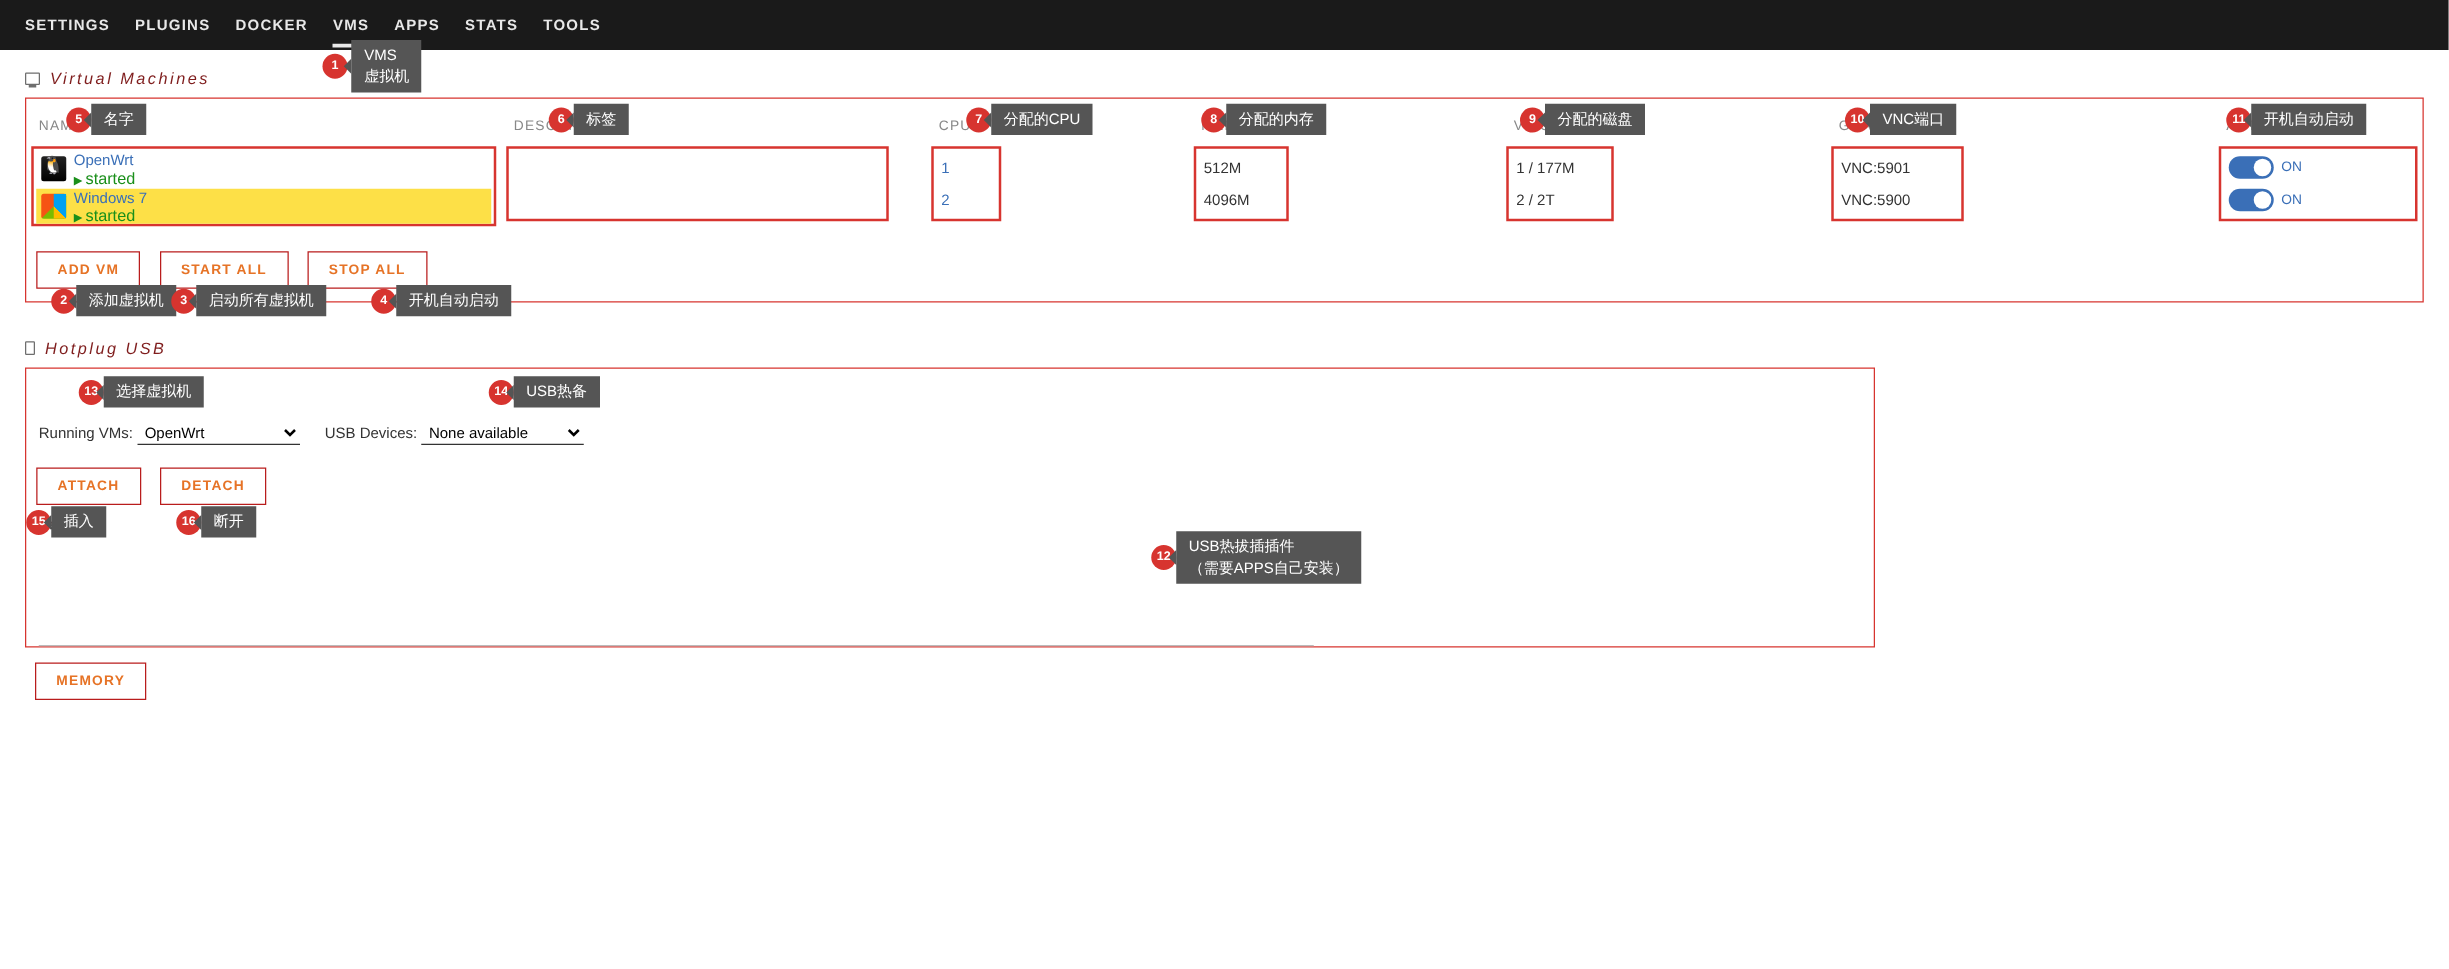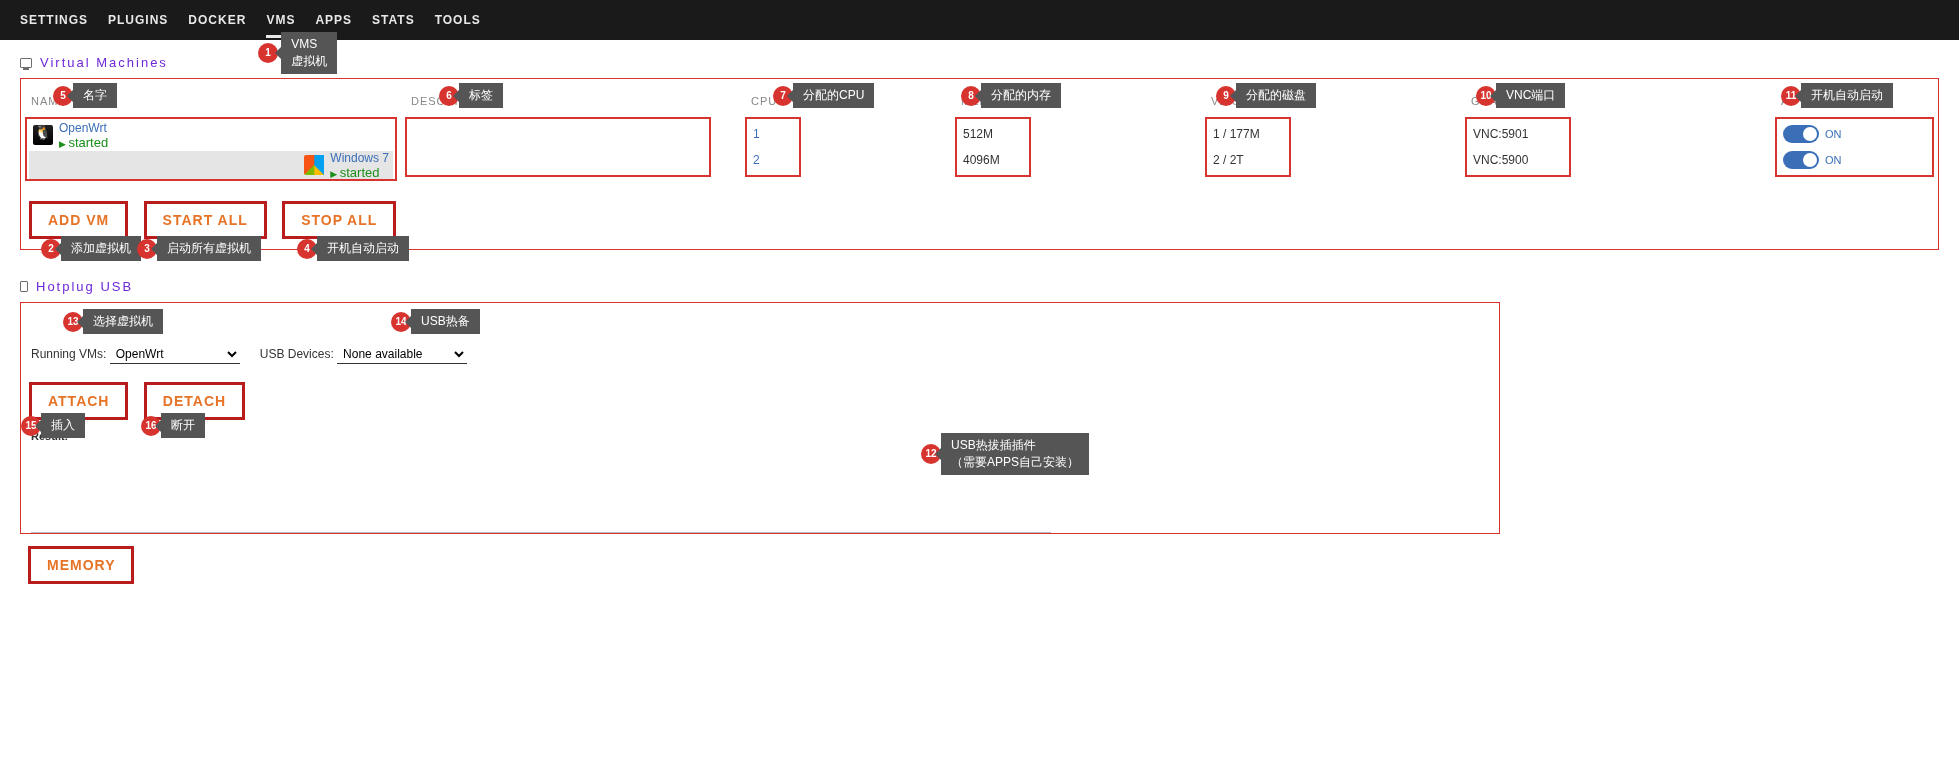--- a/index.html
+++ b/index.html
@@ -6,37 +6,37 @@
 body { background:#fff; font-size:12px; color:#333; }
 .topnav { background:#1a1a1a; padding:0 20px; display:flex; gap:20px; height:40px; align-items:center; }
 .topnav a { color:#e8e8e8; text-decoration:none; font-weight:bold; letter-spacing:1px; font-size:12px; }
 .topnav a.active { border-bottom:3px solid #e8e8e8; padding-bottom:8px; margin-bottom:-10px; }
 .callout { position:absolute; z-index:50; }
 .callout-badge { display:inline-flex; align-items:center; justify-content:center; width:20px; height:20px; background:#d7342f; color:#fff; border-radius:50%; font-size:10px; font-weight:bold; vertical-align:middle;}
 .callout-label { display:inline-block; background:#555; color:#fff; padding:4px 10px; font-size:12px; vertical-align:middle; position:relative;}
 .callout-label::before { content:""; position:absolute; left:-6px; top:50%; transform:translateY(-50%); border:6px solid transparent; border-right-color:#555; border-left:none;}
 .callout-label.multiline { line-height:1.4; }
 .content { padding:0 20px; }
-.section-title { display:flex; align-items:center; gap:8px; color:#6d28d9; font-size:13px; letter-spacing:2px; padding:15px 0 8px 0; }
+.section-title { display:flex; align-items:center; gap:8px; color:#7f1d1d; font-size:13px; letter-spacing:2px; padding:15px 0 8px 0;font-style:italic; }
 .panel-red { border:1px solid #d7342f; padding:10px 0 0 0; position:relative; }
 .vm-table { width:100%; border-collapse:collapse; }
 .vm-table th { text-align:left; color:#888; letter-spacing:1px; font-weight:normal; font-size:11px; padding:6px 10px; }
 .vm-table td { padding:6px 10px; font-size:12px; }
 .vm-name { color:#3a6fb7; }
 .vm-status { color:#1a8f1a; font-size:13px;}
 .vm-status::before { content:"▶ "; color:#1a8f1a; font-size:9px;}
 .vm-icon { width:20px; height:20px; display:inline-block; vertical-align:middle; margin-right:4px; border-radius:2px;}
 .vm-icon.linux { background:linear-gradient(#222,#000); position:relative;}
 .vm-icon.linux::after{content:"🐧"; position:absolute; left:1px; top:-1px; font-size:14px;}
 .vm-icon.windows { background:linear-gradient(135deg,#f65314 0 49%,#7cbb00 51% 100%); position:relative;}
 .vm-icon.windows::after{content:""; position:absolute; inset:0; background:linear-gradient(225deg,#00a1f1 0 49%,#ffbb00 51% 100%); clip-path:polygon(50% 0,100% 0,100% 100%,50% 100%);}
 .toggle { width:36px; height:18px; background:#3a6fb7; border-radius:9px; position:relative; display:inline-block; vertical-align:middle;}
 .toggle::after { content:""; width:14px; height:14px; background:#fff; border-radius:50%; position:absolute; right:2px; top:2px;}
 .toggle-label { color:#3a6fb7; font-size:11px; margin-left:6px; vertical-align:middle;}
-.btn { display:inline-block; border:3px solid #b91c1c; color:#e67326; background:#fff; padding:8px 16px; font-size:14px; letter-spacing:1px; font-weight:bold; cursor:pointer; margin:10px 4px 10px 8px;}
+.btn { display:inline-block; border:1px solid #b91c1c; color:#e67326; background:#fff; padding:8px 16px; font-size:11px; letter-spacing:1px; font-weight:bold; cursor:pointer; margin:10px 4px 10px 8px;}
 .hr { border:none; border-top:1px solid #bbb; margin:10px 0;}
 .form-row { padding:8px 10px; font-size:12px; color:#333;}
 .form-row select { font-size:12px; padding:1px 2px; min-width:130px; border:none; border-bottom:1px solid #333; background:transparent;}
 .note { padding:10px; color:#6e6e6e; font-size:12px; line-height:1.5;}
 .note b { color:#333; }
 .result-label { padding:0 10px; font-size:11px; font-weight:bold;}
 .icon-vm{ display:inline-block; width:12px; height:10px; border:1.5px solid #6e6e6e; border-radius:1px; position:relative;}
 .icon-vm::after{content:""; position:absolute; left:2px; right:2px; bottom:-3px; height:1.5px; background:#6e6e6e;}
 .icon-usb{ display:inline-block; width:8px; height:11px; border:1.5px solid #6e6e6e; border-radius:1px;}
 .colgroup-cell { vertical-align:top; }
@@ -95,21 +95,21 @@
         <tr>
           <td class="colgroup-cell red-cell-wrap" rowspan="2" style="padding:4px;">
             <div class="col-name">
               <div style="height:28px;">
                 <span class="vm-icon linux"></span>
                 <span class="name-stack">
                   <span class="vm-name">OpenWrt</span>
                   <span class="vm-status">started</span>
                 </span>
               </div>
-              <div style="height:28px; background:#e5e5e5; margin:2px -4px -2px -4px; padding:2px 4px;justify-content:flex-end;">
+              <div style="height:28px; background:#fde047; margin:2px -4px -2px -4px; padding:2px 4px;">
                 <span class="vm-icon windows"></span>
                 <span class="name-stack">
                   <span class="vm-name">Windows 7</span>
                   <span class="vm-status">started</span>
                 </span>
               </div>
             </div>
           </td>
           <td class="colgroup-cell red-cell-wrap" rowspan="2" style="padding:4px 30px 4px 4px;">
               <div>

